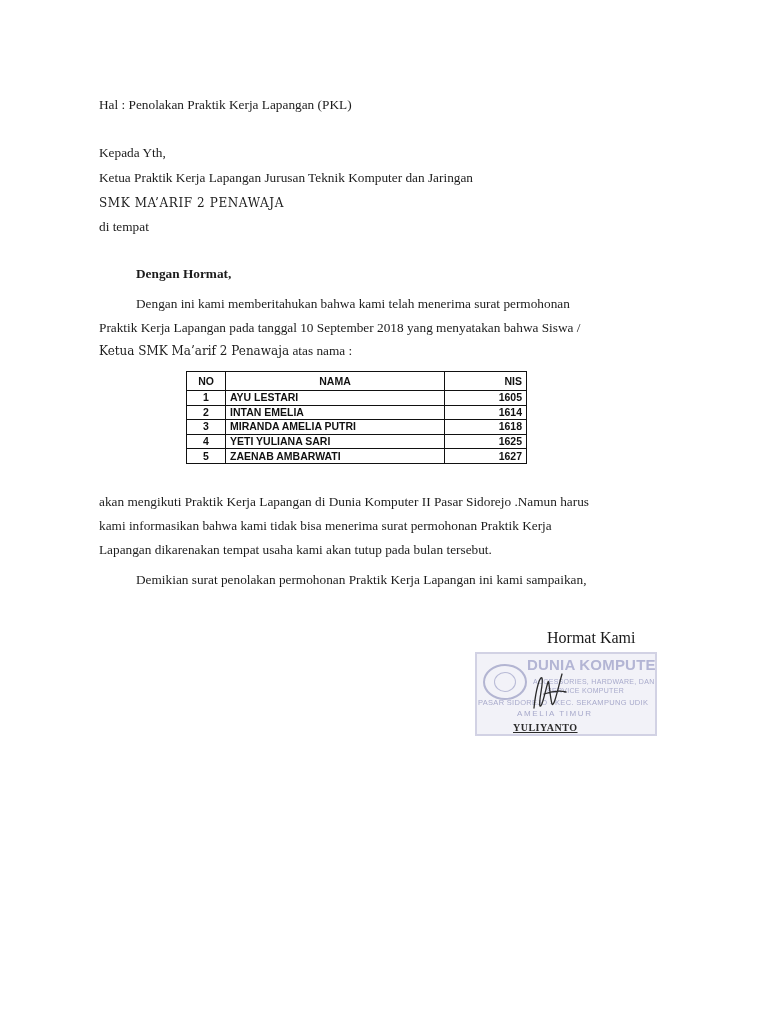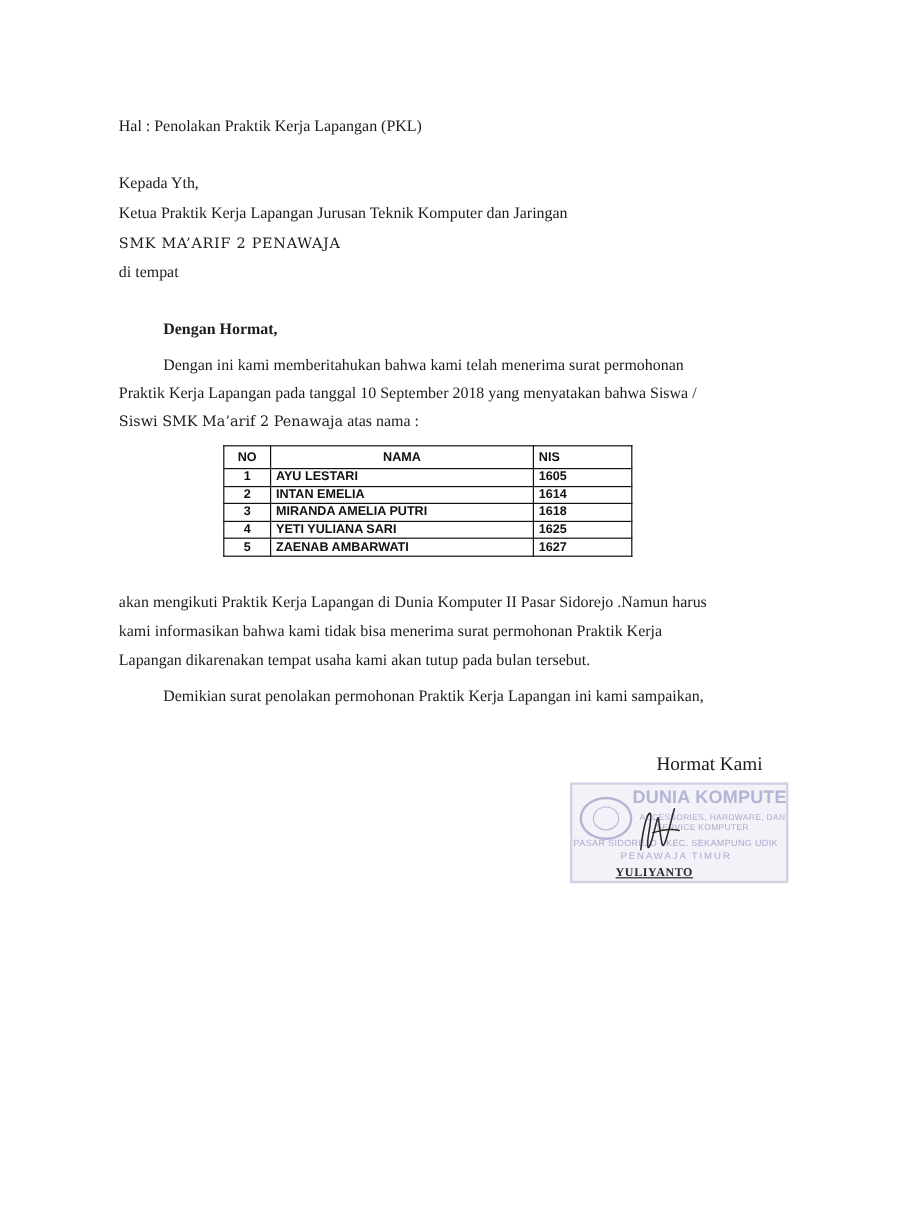--- a/index.html
+++ b/index.html
@@ -55,21 +55,21 @@
     .student-table th, .student-table td {
       border: 1.3px solid #111;
       padding: 0 4px;
       height: 13.6px;
       line-height: 13px;
     }
     .student-table th { height: 18px; font-size: 10.5px; }
     .col-no { width: 30px; text-align: center; }
     .col-nama { width: 210px; text-align: left; }
     .student-table th.col-nama { text-align: center; }
-    .col-nis { text-align: left; margin-top: 28px; }
+    .col-nis { text-align: right; margin-top: 28px; }
 
     
     .closing {
       position: absolute;
       left: 523px;
       top: 630px;
       font-size: 16px;
       line-height: 16px;
       white-space: nowrap;
       margin-left: 24px;
@@ -156,21 +156,21 @@
 
   <div class="line" style="top:145px;">Kepada Yth,</div>
   <div class="line" style="top:170px;">Ketua Praktik Kerja Lapangan Jurusan Teknik Komputer dan Jaringan</div>
   <div class="line school" style="top:195px;">SMK MA’ARIF 2 PENAWAJA</div>
   <div class="line" style="top:219px;">di tempat</div>
 
   <div class="line indent" style="top:266px;font-weight:bold;">Dengan Hormat,</div>
 
   <div class="line indent" style="top:296px;">Dengan ini kami memberitahukan bahwa kami telah menerima surat permohonan</div>
   <div class="line" style="top:320px;">Praktik Kerja Lapangan pada tanggal 10 September 2018 yang menyatakan bahwa Siswa /</div>
-  <div class="line" style="top:343px;"><span class="mixed-alt">Siswi SMK Ma’arif </span><span class="mixed-alt">2 Penawaja</span><span> atas nama :</span></div>
+  <div class="line" style="top:343px;"><span class="mixed-alt">Ketua SMK Ma’arif </span><span class="mixed-alt">2 Penawaja</span><span> atas nama :</span></div>
 
   <table class="student-table">
     <thead>
       <tr>
         <th class="col-no">NO</th>
         <th class="col-nama">NAMA</th>
         <th class="col-nis">NIS</th>
       </tr>
     </thead>
     <tbody>
@@ -209,21 +209,21 @@
   <div class="line indent" style="top:572px;">Demikian surat penolakan permohonan Praktik Kerja Lapangan ini kami sampaikan,</div>
 
   <div class="closing">Hormat Kami</div>
 
   <div class="stamp">
     <div class="stamp-emblem"></div>
     <div class="stamp-title">DUNIA KOMPUTER II</div>
     <div class="stamp-sub s1">ACCESSORIES, HARDWARE, DAN</div>
     <div class="stamp-sub s2">SERVICE KOMPUTER</div>
     <div class="stamp-sub s3">PASAR SIDOREJO - KEC. SEKAMPUNG UDIK</div>
-    <div class="stamp-sub s4">PENAWAJA TIMUR</div>
+    <div class="stamp-sub s4">AMELIA TIMUR</div>
   </div>
 
   <svg class="signature-mark" viewBox="0 0 40 48">
     <path d="M6 40 C 8 20, 12 8, 14 10 C 16 14, 10 34, 12 38 C 14 40, 18 20, 20 14 C 21 10, 22 30, 24 36 C 26 40, 30 20, 34 6 M 16 26 C 22 24, 30 22, 38 24" fill="none" stroke="#2a2a2a" stroke-width="1.3" stroke-linecap="round" stroke-linejoin="round"></path>
   </svg>
 
   <div class="signer-name">YULIYANTO</div>
 
 </div>
 

